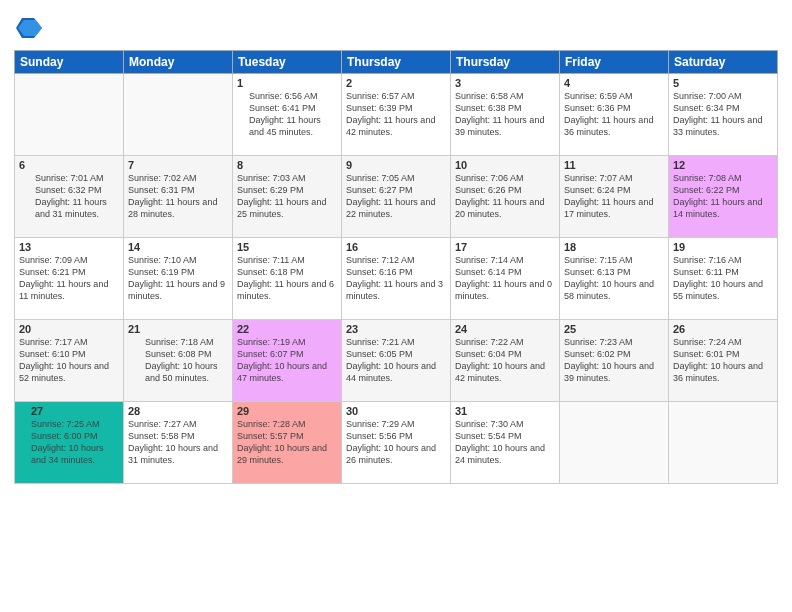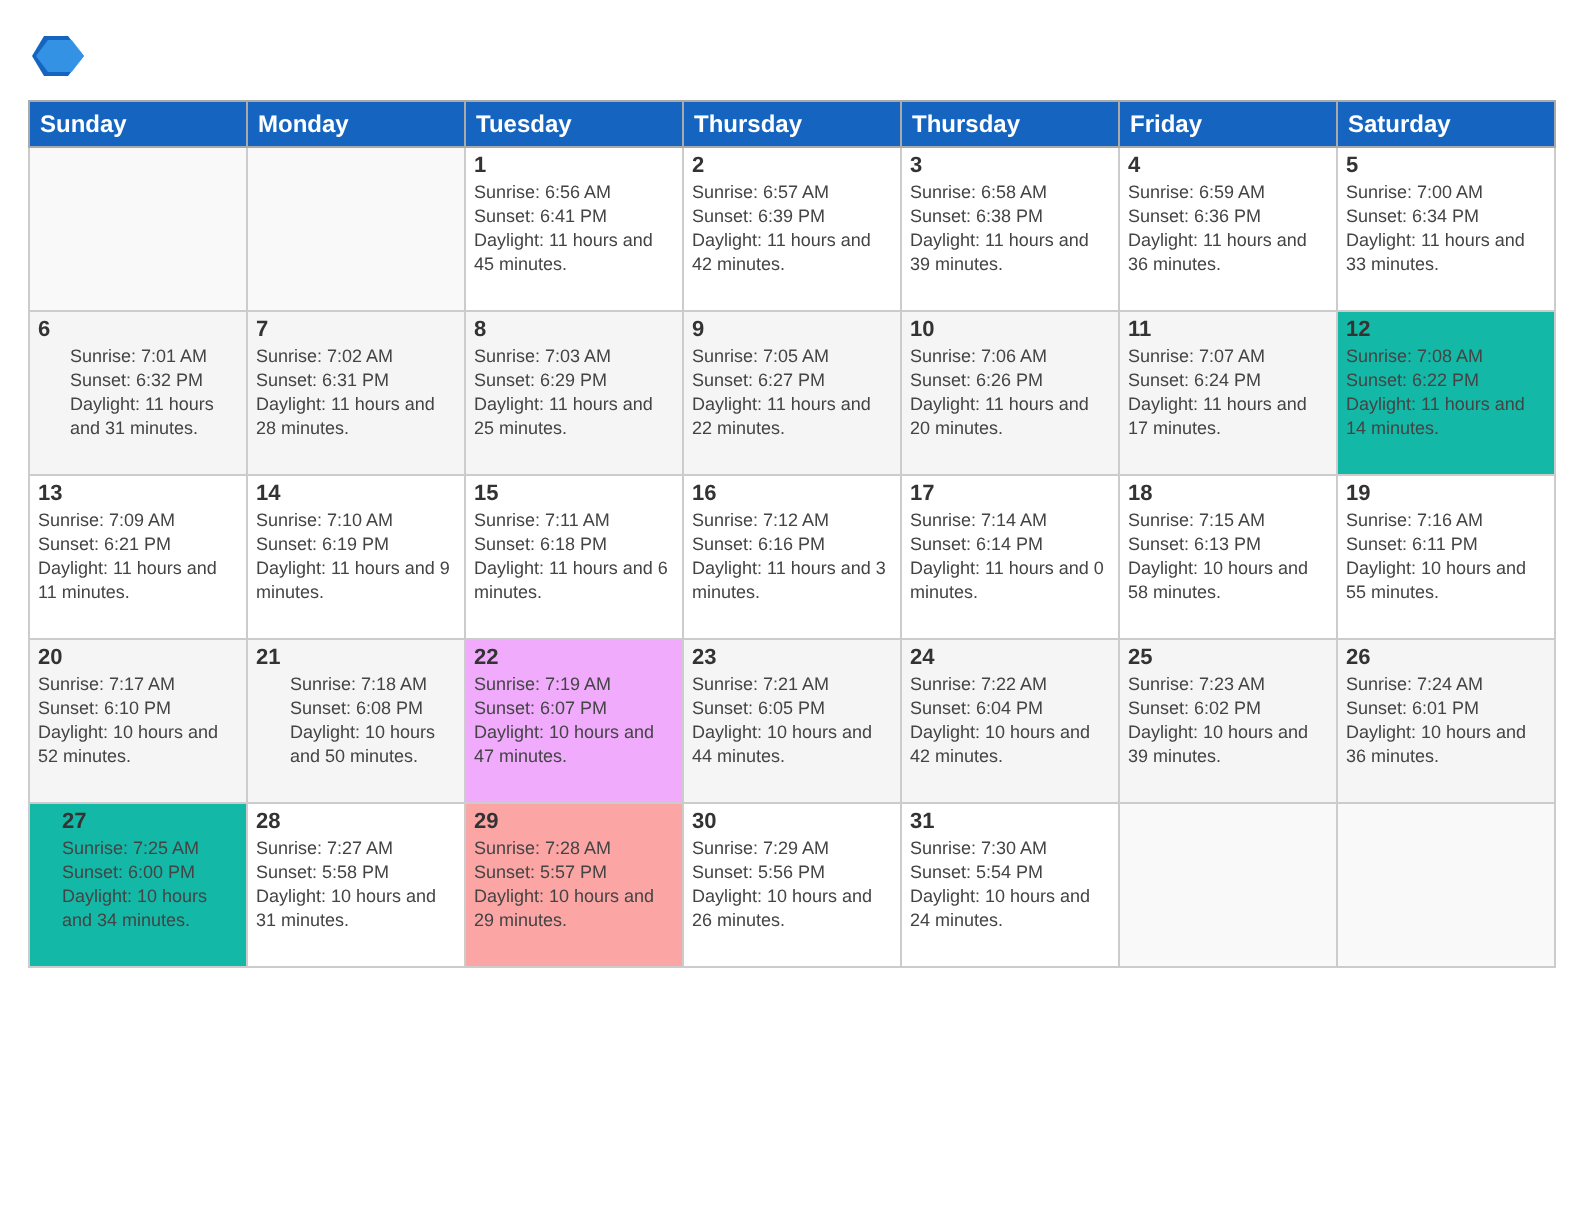--- a/index.html
+++ b/index.html
@@ -141,21 +141,21 @@
           <th>Friday</th>
           <th>Saturday</th>
         </tr>
     </thead>
     <tbody id="calendar-body">
     <tr>
           <td class="empty-cell"></td>
           <td class="empty-cell"></td>
           <td style="background: rgb(255, 255, 255);">
             <span class="day-number">1</span>
-            <div class="day-info" style="white-space: pre-line;">Sunrise: 6:56 AM
+            <div class="day-info" style="white-space: pre-line; margin-left: 12px;">Sunrise: 6:56 AM
 Sunset: 6:41 PM
 Daylight: 11 hours and 45 minutes.</div>
           </td>
           <td style="background: rgb(255, 255, 255);">
             <span class="day-number">2</span>
             <div class="day-info" style="white-space: pre-line;">Sunrise: 6:57 AM
 Sunset: 6:39 PM
 Daylight: 11 hours and 42 minutes.</div>
           </td>
           <td style="background: rgb(255, 255, 255);">
@@ -207,21 +207,21 @@
             <div class="day-info" style="white-space: pre-line;">Sunrise: 7:06 AM
 Sunset: 6:26 PM
 Daylight: 11 hours and 20 minutes.</div>
           </td>
           <td style="background: rgb(245, 245, 245);">
             <span class="day-number">11</span>
             <div class="day-info" style="white-space: pre-line;">Sunrise: 7:07 AM
 Sunset: 6:24 PM
 Daylight: 11 hours and 17 minutes.</div>
           </td>
-          <td style="background: #14b8a6;">
+          <td style="background: #f0abfc;">
             <span class="day-number">12</span>
             <div class="day-info" style="white-space: pre-line;">Sunrise: 7:08 AM
 Sunset: 6:22 PM
 Daylight: 11 hours and 14 minutes.</div>
           </td>
         </tr>
         <tr>
           <td style="background: rgb(255, 255, 255);">
             <span class="day-number">13</span>
             <div class="day-info" style="white-space: pre-line;">Sunrise: 7:09 AM

